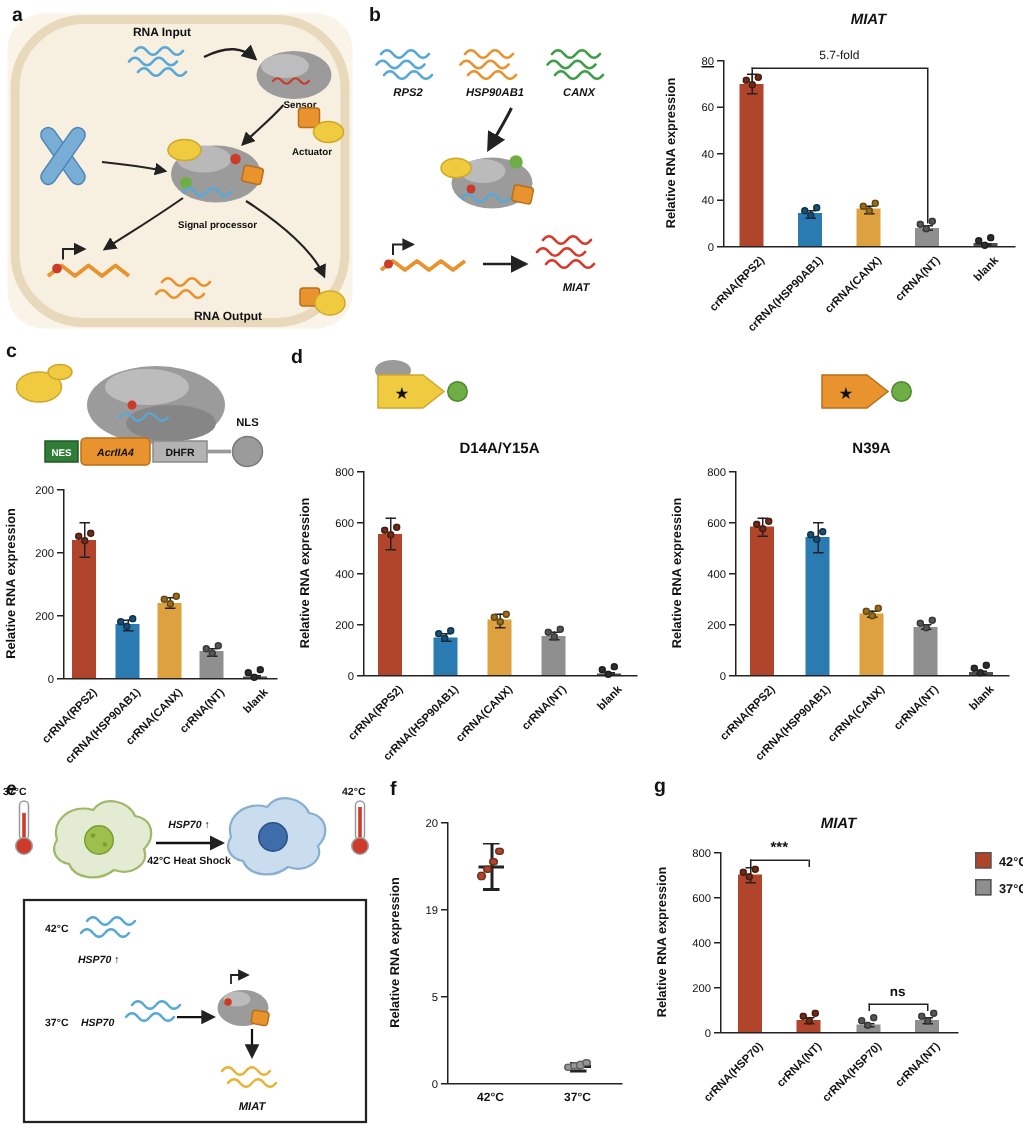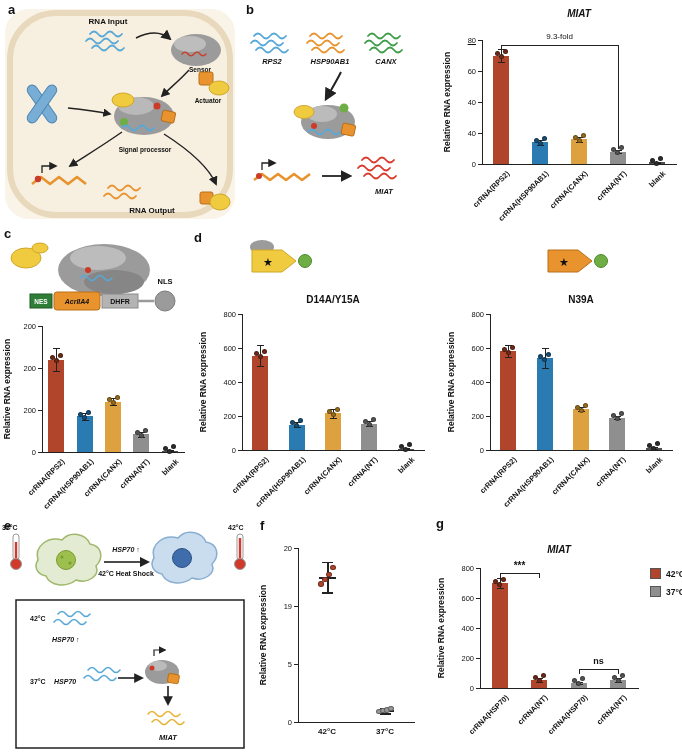--- a/index.html
+++ b/index.html
@@ -340,21 +340,21 @@
       <div class="dot" style="left: 214.1px; top: 154.95px; background: rgb(46, 46, 46);"></div>
       <div class="dot" style="left: 218.1px; top: 149.95px; background: rgb(46, 46, 46);"></div>
       <div class="xlab-rot" style="left: -14.6px; top: 163px; width: 80px;">crRNA(RPS2)</div>
       <div class="xlab-rot" style="left: 24.2px; top: 163px; width: 80px;">crRNA(HSP90AB1)</div>
       <div class="xlab-rot" style="left: 63px; top: 163px; width: 80px;">crRNA(CANX)</div>
       <div class="xlab-rot" style="left: 101.8px; top: 163px; width: 80px;">crRNA(NT)</div>
       <div class="xlab-rot" style="left: 140.6px; top: 163px; width: 80px;">blank</div>
       <div class="ann-line" style="left: 61.4px; top: 38.65px; width: 116.4px; height: 1px;"></div>
       <div class="ann-line" style="left: 61.4px; top: 38.65px; width: 1px; height: 10px;"></div>
       <div class="ann-line" style="left: 177.8px; top: 38.65px; width: 1px; height: 104px;"></div>
-      <div class="ann-text" style="left: 61.4px; top: 25.65px; width: 116.4px; font-size: 8px;">9.3-fold</div>
+      <div class="ann-text" style="left: 61.4px; top: 25.65px; width: 116.4px; font-size: 8px;">5.7-fold</div>
     </div>
 
   <div class="chart" style="left:0px;top:316px;width:188px;height:198px">
       <div class="ax" style="left: 42px; top: 10px; width: 1px; height: 126px;"></div>
       <div class="ax" style="left: 42px; top: 136px; width: 143px; height: 1px;"></div>
       <div class="ylab" style="width: 126px; left: -55px; top: 67px;">Relative RNA expression</div>
       <div class="tick" style="left: 38px; top: 136px; width: 4px; height: 1px;"></div>
       <div class="ticklab" style="left: 8px; top: 131.5px; width: 28px;">0</div>
       <div class="tick" style="left: 38px; top: 94px; width: 4px; height: 1px;"></div>
       <div class="ticklab" style="left: 8px; top: 89.5px; width: 28px;">200</div>

